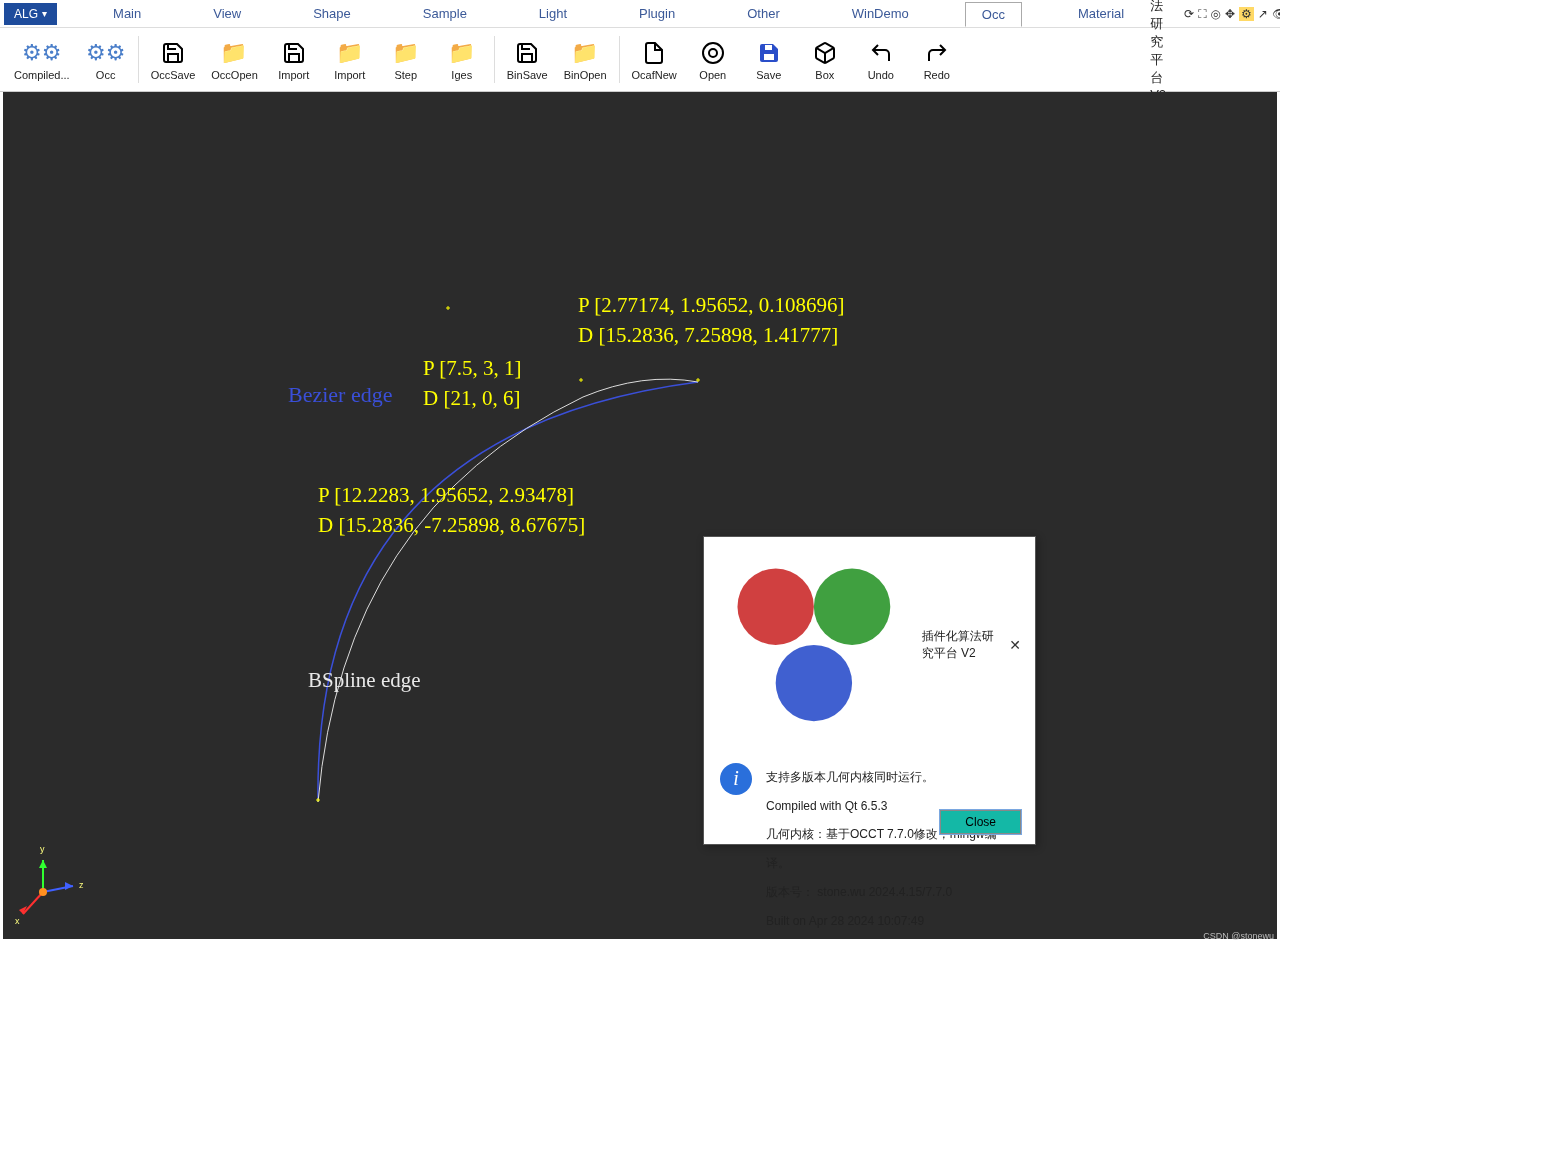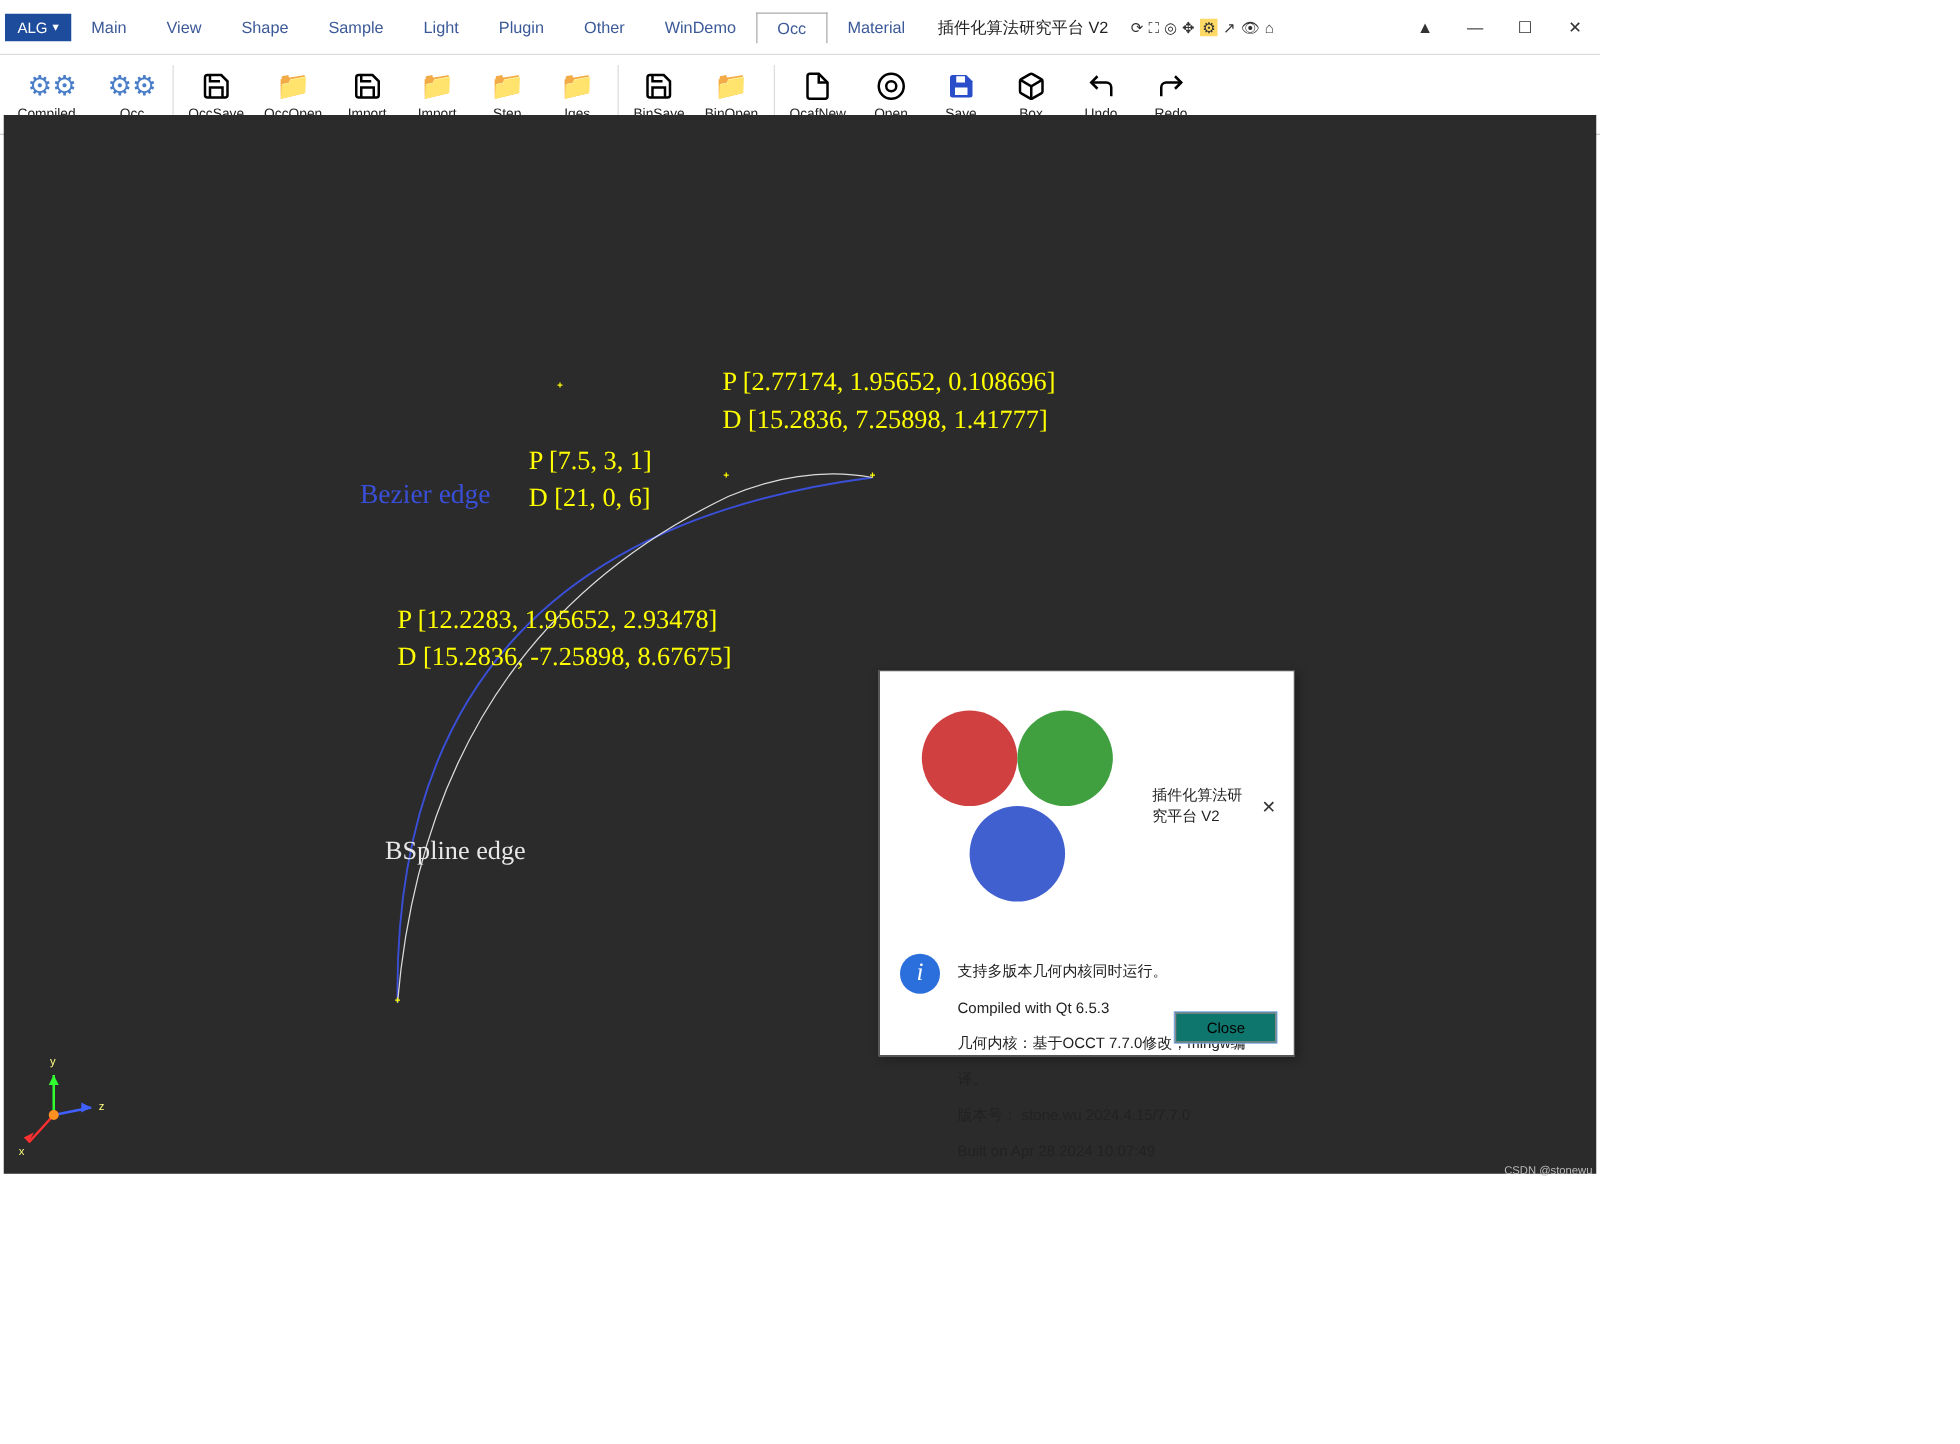--- a/index.html
+++ b/index.html
@@ -1,21 +1,21 @@
 <!DOCTYPE html>
 <html><head>
 <meta charset="utf-8">
 <style>
   * { margin: 0; padding: 0; box-sizing: border-box; font-family: 'Segoe UI', Tahoma, sans-serif; }
   body { width: 1280px; height: 942px; background: #fff; overflow: hidden; position: relative; }
   
-  .menubar { display: flex; align-items: center; height: 44px; background: #fff; border-bottom: 1px solid #ddd; padding-left: 4px; }
+  .menubar { display: flex; align-items: center; height: 28px; background: #fff; border-bottom: 1px solid #ddd; padding-left: 4px; }
   .alg-btn { background: #1e4c9c; color: #fff; padding: 4px 10px; font-size: 12px; display: flex; align-items: center; gap: 4px; cursor: pointer; }
   .alg-btn::after { content: '▾'; font-size: 10px; }
-  .menu-item { padding: 4px 16px; font-size: 13px; color: #3b5998; cursor: pointer; }
+  .menu-item { padding: 4px 16px; font-size: 13px; color: #3b5998; cursor: pointer; margin-left: 40px; }
   .menu-item.active { border: 1px solid #aaa; border-bottom: 1px solid #fff; background: #fff; position: relative; top: 1px; }
   .app-title { padding: 4px 10px; font-size: 13px; color: #222; }
   .title-icons { display: flex; gap: 4px; margin-left: 8px; align-items: center; }
   .title-icons span { font-size: 12px; color: #333; cursor: pointer; }
   .win-controls { margin-left: auto; display: flex; gap: 0; }
   .win-btn { width: 40px; height: 28px; display: flex; align-items: center; justify-content: center; font-size: 13px; color: #333; cursor: pointer; }
   
   .toolbar { display: flex; height: 64px; background: #fff; border-bottom: 1px solid #ccc; padding: 2px 6px; gap: 0; }
   .tool-btn { display: flex; flex-direction: column; align-items: center; justify-content: center; padding: 4px 8px; min-width: 56px; cursor: pointer; }
   .tool-btn .icon { width: 28px; height: 28px; display: flex; align-items: center; justify-content: center; font-size: 22px; }
@@ -31,21 +31,21 @@
   .blue-text { fill: #3a4fd8; font-family: 'Times New Roman', serif; font-size: 22px; }
   
   .dialog { position: absolute; top: 444px; left: 700px; width: 333px; height: 309px; background: #fff; border: 1px solid #555; box-shadow: 2px 2px 8px rgba(0,0,0,0.3); }
   .dialog-title { display: flex; align-items: center; padding: 6px 8px; font-size: 12px; color: #222; }
   .dialog-title-icon { width: 16px; height: 16px; margin-right: 6px; }
   .dialog-close { margin-left: auto; cursor: pointer; padding: 0 6px; font-size: 14px; color: #333; }
   .dialog-body { display: flex; padding: 10px 16px; gap: 14px; }
   .info-icon { width: 32px; height: 32px; border-radius: 50%; background: #2a6fdb; color: #fff; display: flex; align-items: center; justify-content: center; font-size: 20px; font-style: italic; font-family: Georgia, serif; flex-shrink: 0; }
   .dialog-text { font-size: 12px; color: #222; line-height: 2.4; }
   .dialog-footer { position: absolute; bottom: 10px; right: 14px; }
-  .close-btn { padding: 4px 24px; font-size: 12px; border: 1px solid #888; background: #0f766e; cursor: pointer; box-shadow: 0 0 0 1px #7aa7e0; }
+  .close-btn { padding: 4px 24px; font-size: 12px; border: 1px solid #888; background: #14b8a6; cursor: pointer; box-shadow: 0 0 0 1px #7aa7e0; }
   
   .watermark { position: absolute; bottom: 1px; right: 6px; font-size: 9px; color: #bbb; text-align: right; }
   .axis-label { fill: #ffff80; font-size: 9px; font-family: Arial; }
 </style>
 </head>
 <body>
 
 <div class="menubar">
   <div class="alg-btn">ALG</div>
   <div class="menu-item">Main</div>

